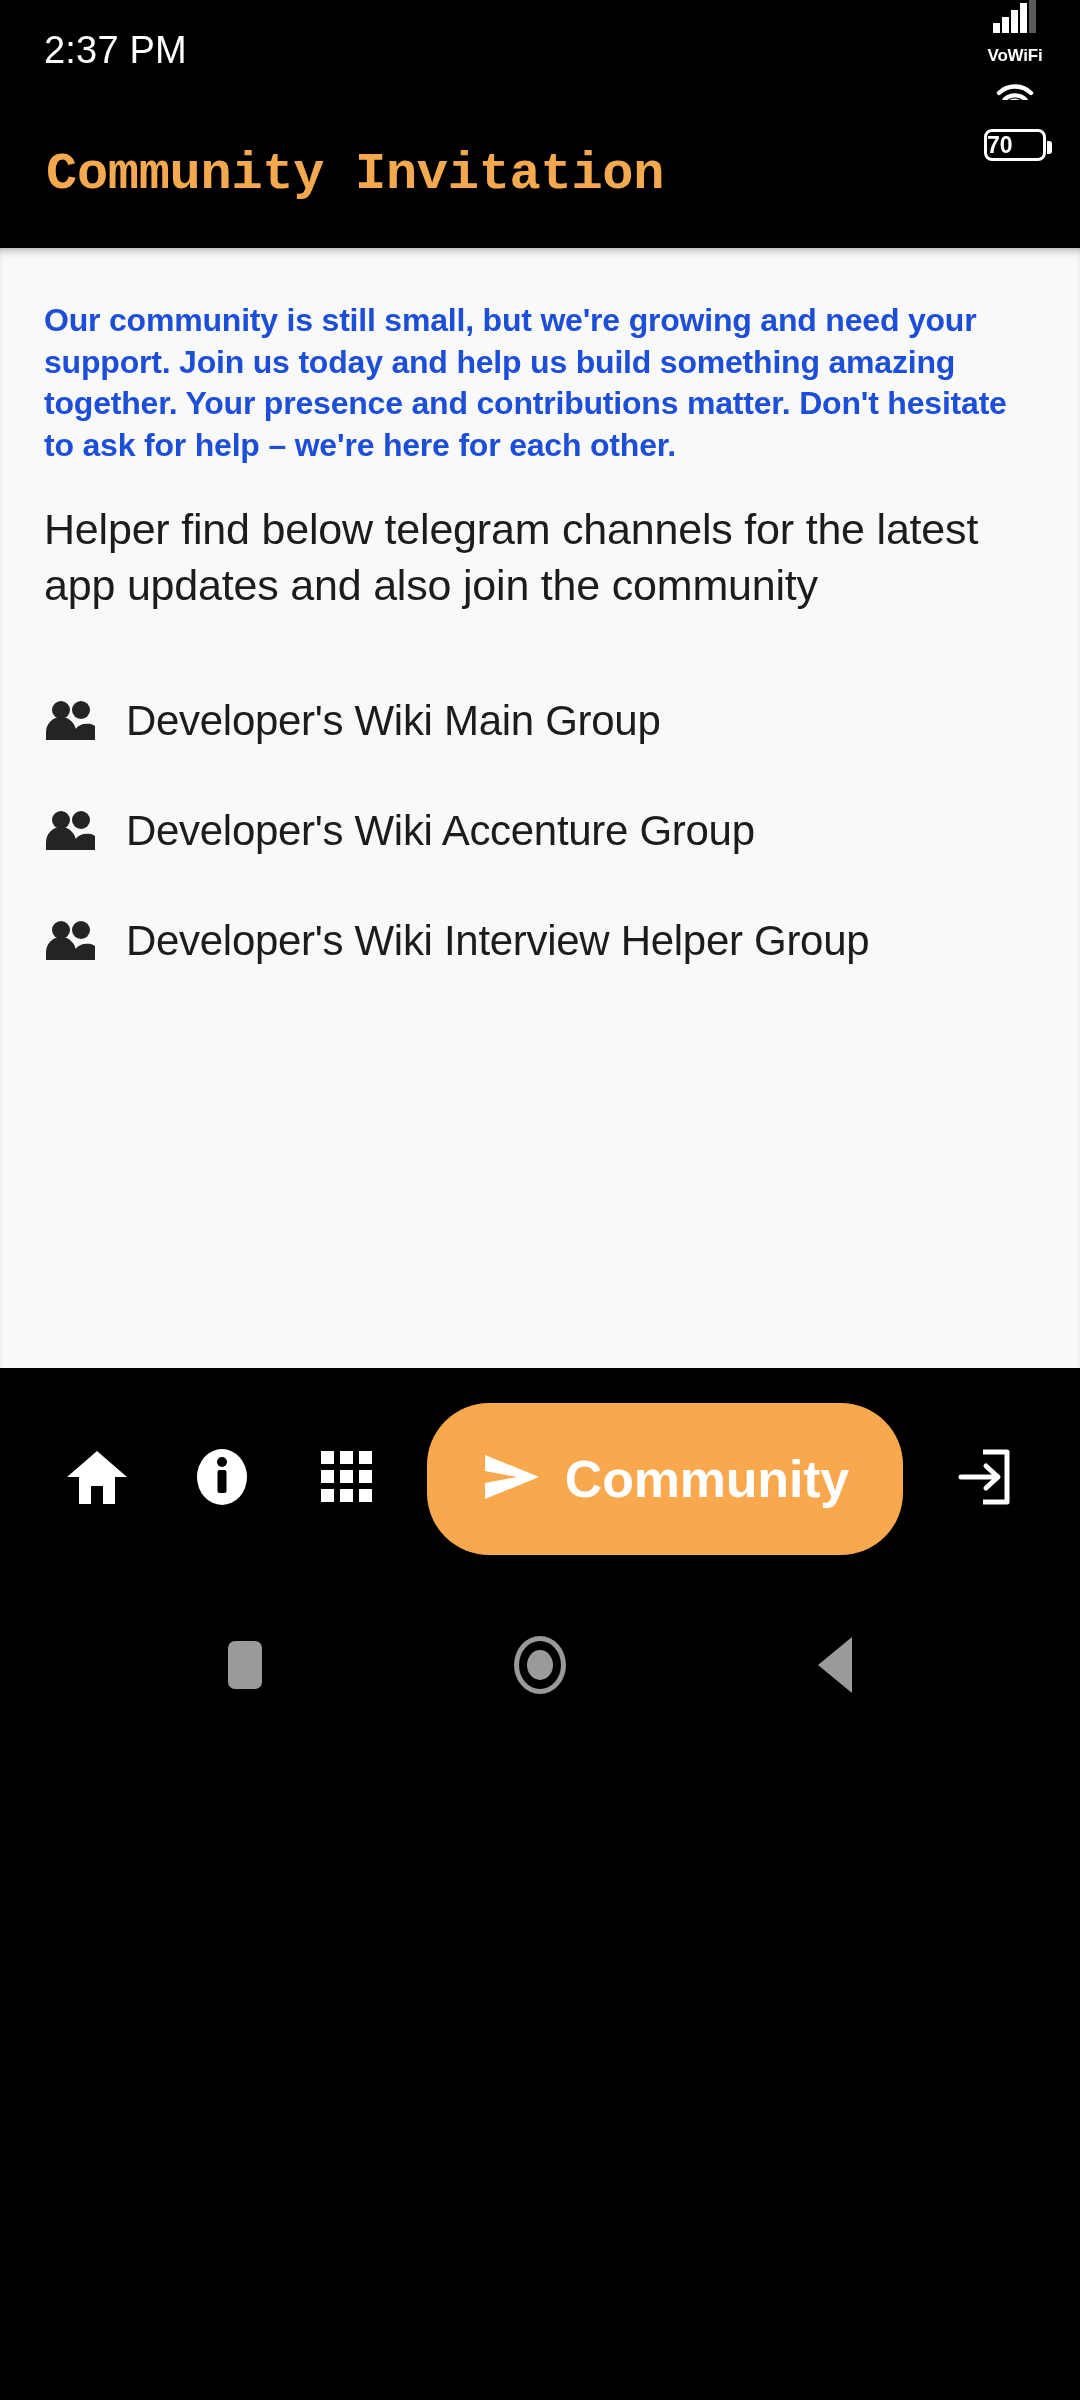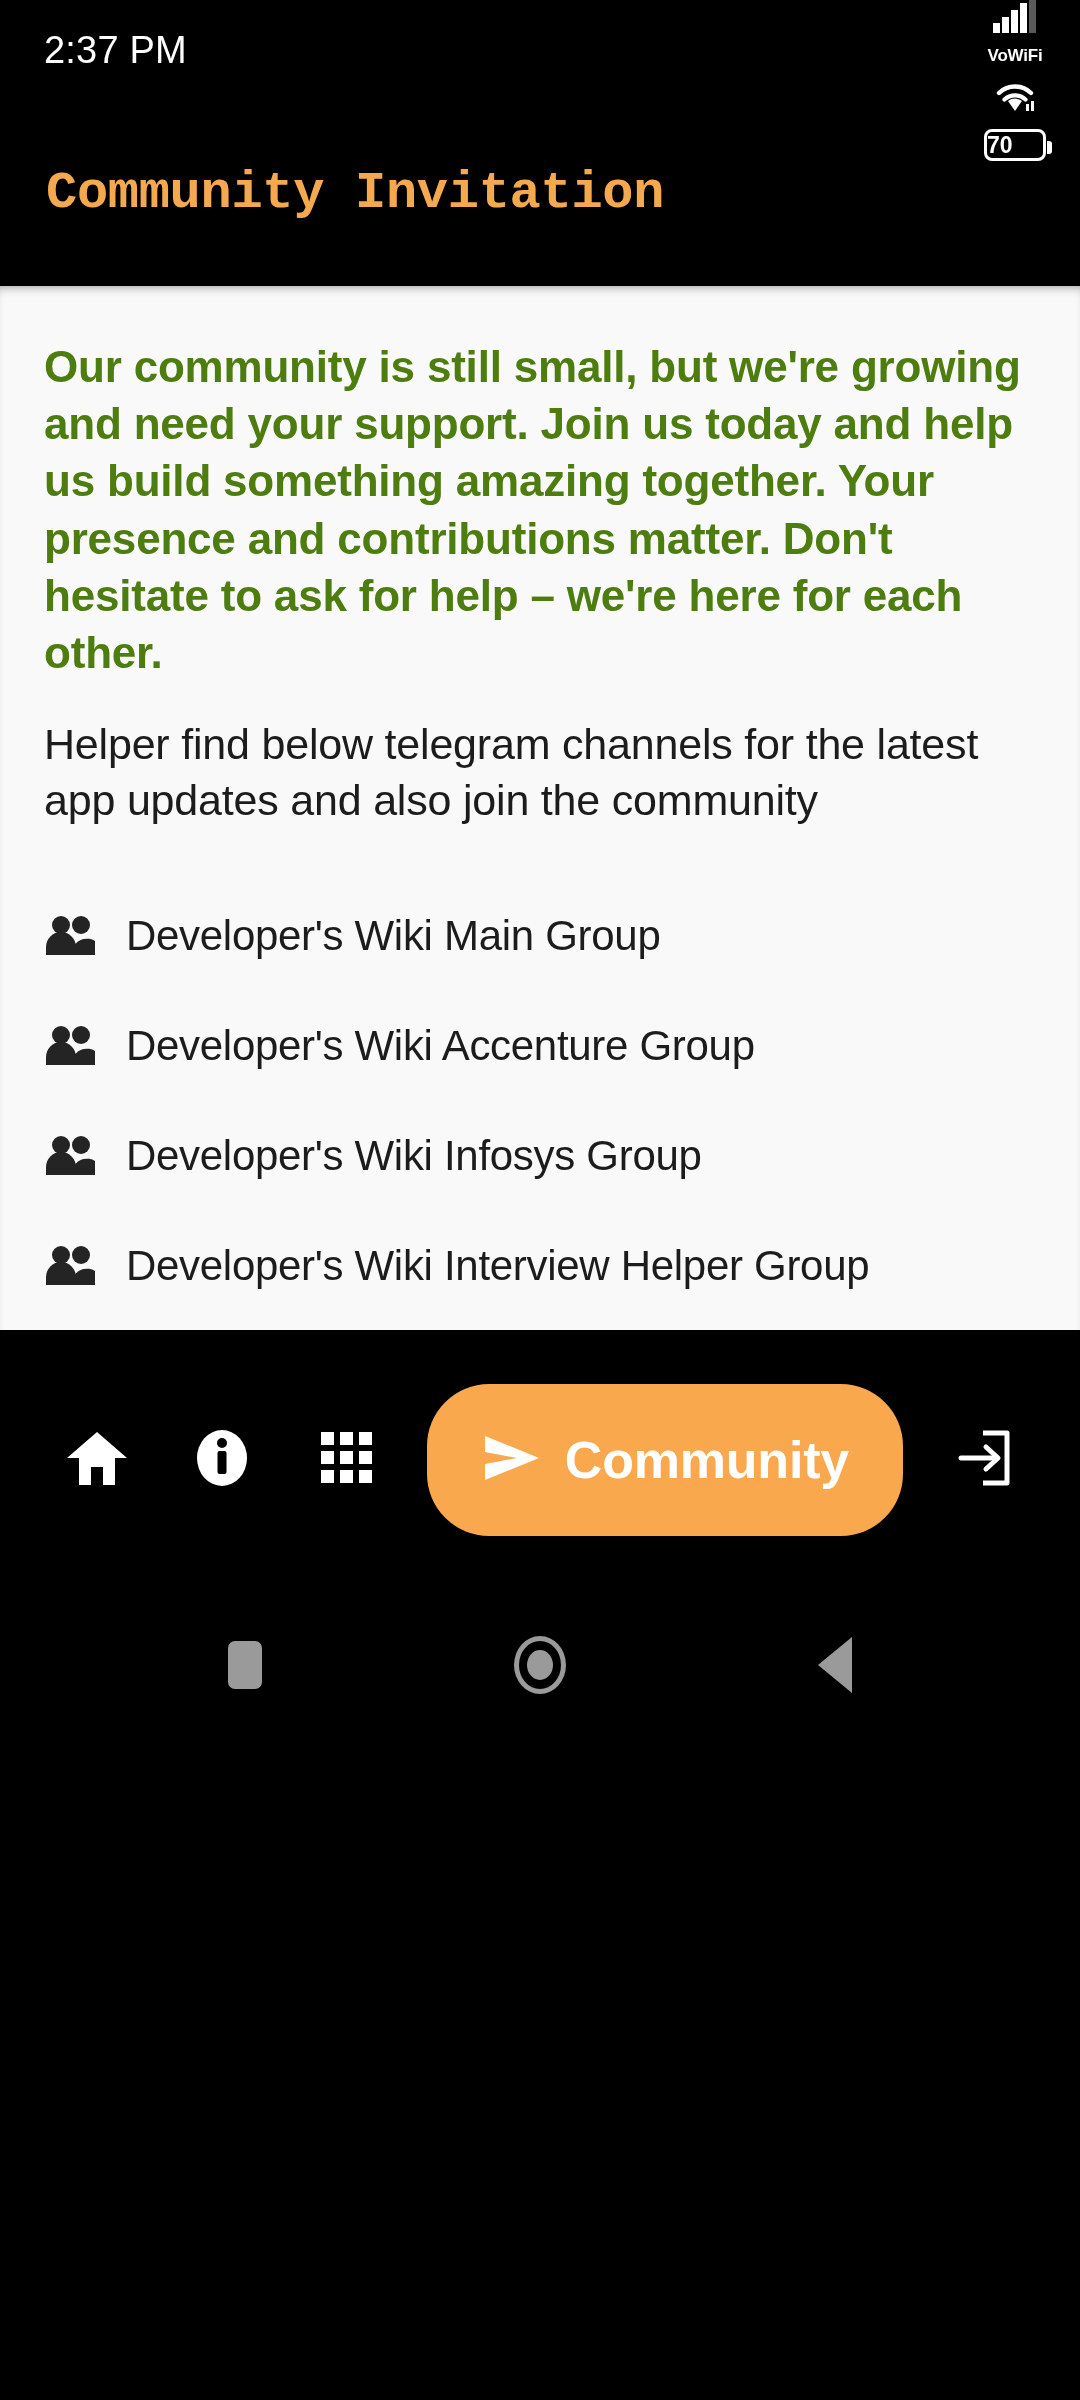--- a/index.html
+++ b/index.html
@@ -2,21 +2,21 @@
 <html><head>
 <meta charset="utf-8">
 <style>
   * { margin:0; padding:0; box-sizing:border-box; }
   html, body { width:1080px; height:2400px; }
   body {
     font-family: "Liberation Sans", sans-serif;
     background:#000;
     overflow:hidden;
   }
-  .phone { position:relative; width:1080px; height:1740px; background:#000; display:flex; flex-direction:column;gap:19px; }
+  .phone { position:relative; width:1080px; height:1740px; background:#000; display:flex; flex-direction:column; }
 
   
   .statusbar {
     height:100px; background:#000; flex:0 0 100px;
     display:flex; align-items:center; justify-content:space-between;
     padding:0 34px 0 44px;
   }
   .sb-time { color:#fff; font-size:38px; font-weight:400; letter-spacing:.2px; }
   .sb-icons { display:flex; align-items:center; gap:14px;flex-direction:column; }
   .sb-ico { display:flex; align-items:center; justify-content:center; }
@@ -41,21 +41,21 @@
   }
   .appbar h1 { font-size:52px; font-weight:700; letter-spacing:-.3px;font-family:Liberation Mono, monospace; }
 
   
   .content {
     flex:1 1 auto; background:#F9F9F9; padding:52px 44px 0 44px;
     box-shadow: inset 0 7px 11px -7px rgba(0,0,0,.45);
     overflow:hidden;
   }
   .lead {
-    font-size:44px; font-weight:700; line-height:1.30; color:#4d7c0f;
+    font-size:32px; font-weight:700; line-height:1.30; color:#1d4ed8;
     letter-spacing:-.2px;
   }
   .sub {
     margin-top:36px; font-size:43px; font-weight:400; line-height:1.30; color:#1C1C1C;
     letter-spacing:-.2px;
   }
   .groups { margin-top:52px; }
   .group-row {
     display:flex; align-items:center; gap:30px; min-height:110px;
   }
@@ -172,31 +172,20 @@
           <svg width="52" height="42" viewBox="0 0 52 42">
             <circle cx="17" cy="10" r="9" fill="#242424"></circle>
             <circle cx="37" cy="10" r="9" fill="#242424"></circle>
             <path d="M2 40 V32 A15 15 0 0 1 32 32 V40 Z" fill="#242424"></path>
             <path d="M30 40 V31 A15 15 0 0 1 51 26 V40 Z" fill="#242424"></path>
           </svg>
         </span>
         <span class="group-label">Developer's Wiki Accenture Group</span>
       </div>
 
-      <div class="group-row">
-        <span class="gicon">
-          <svg width="52" height="42" viewBox="0 0 52 42">
-            <circle cx="17" cy="10" r="9" fill="#242424"></circle>
-            <circle cx="37" cy="10" r="9" fill="#242424"></circle>
-            <path d="M2 40 V32 A15 15 0 0 1 32 32 V40 Z" fill="#242424"></path>
-            <path d="M30 40 V31 A15 15 0 0 1 51 26 V40 Z" fill="#242424"></path>
-          </svg>
-        </span>
-        <span class="group-label">Developer's Wiki Infosys Group</span>
-      </div>
 
 
       <div class="group-row">
         <span class="gicon">
           <svg width="52" height="42" viewBox="0 0 52 42">
             <circle cx="17" cy="10" r="9" fill="#242424"></circle>
             <circle cx="37" cy="10" r="9" fill="#242424"></circle>
             <path d="M2 40 V32 A15 15 0 0 1 32 32 V40 Z" fill="#242424"></path>
             <path d="M30 40 V31 A15 15 0 0 1 51 26 V40 Z" fill="#242424"></path>
           </svg>

